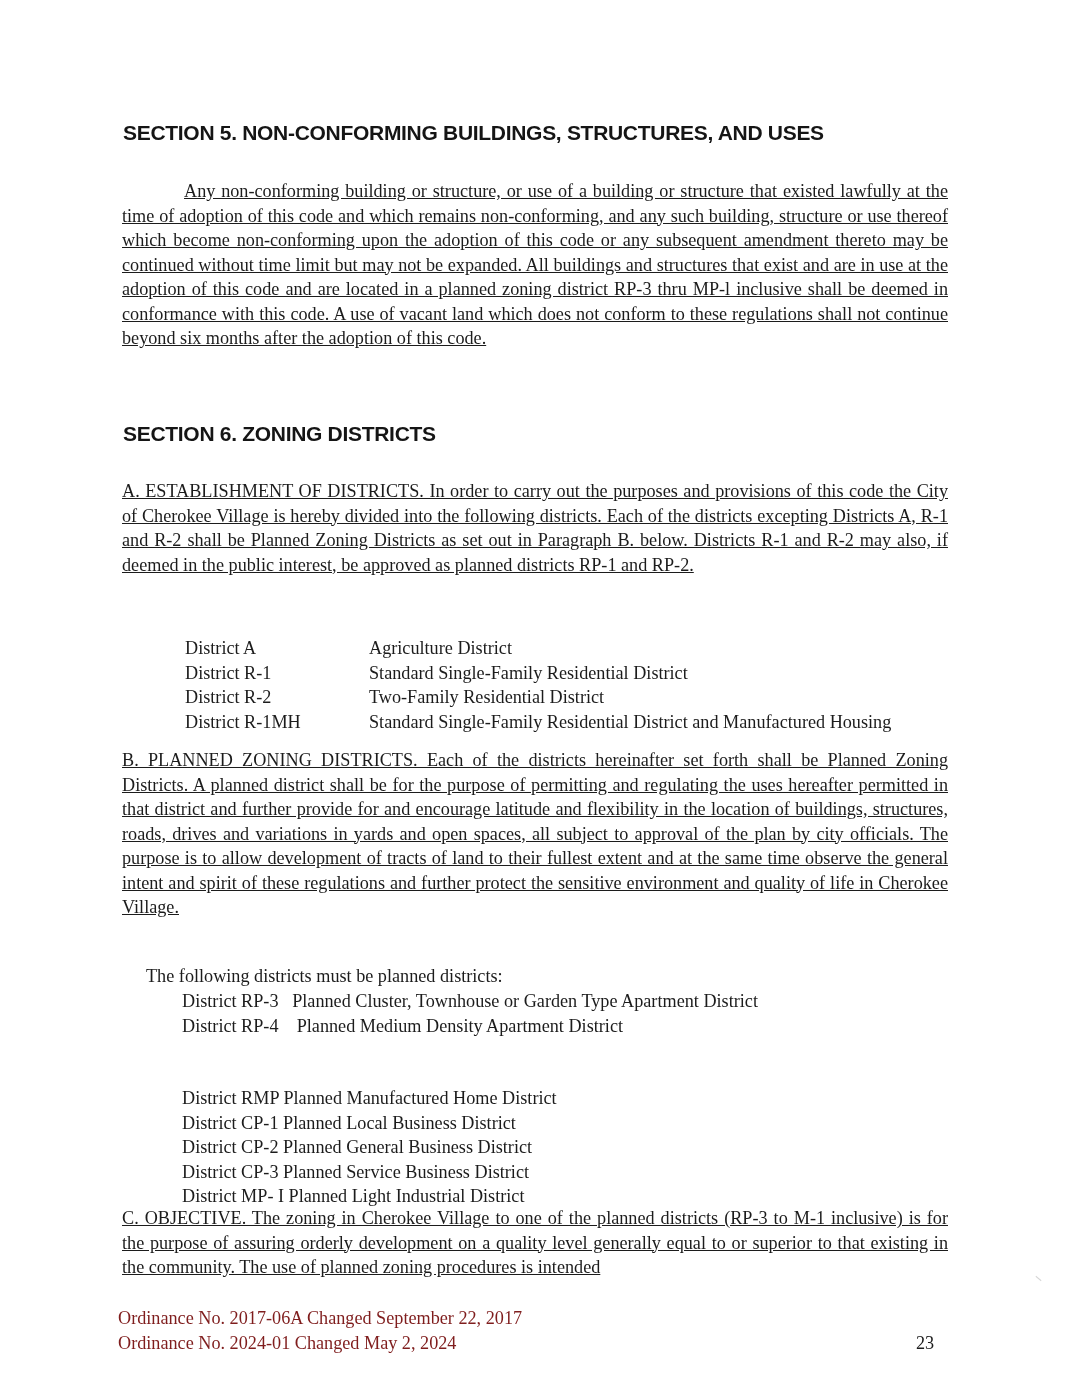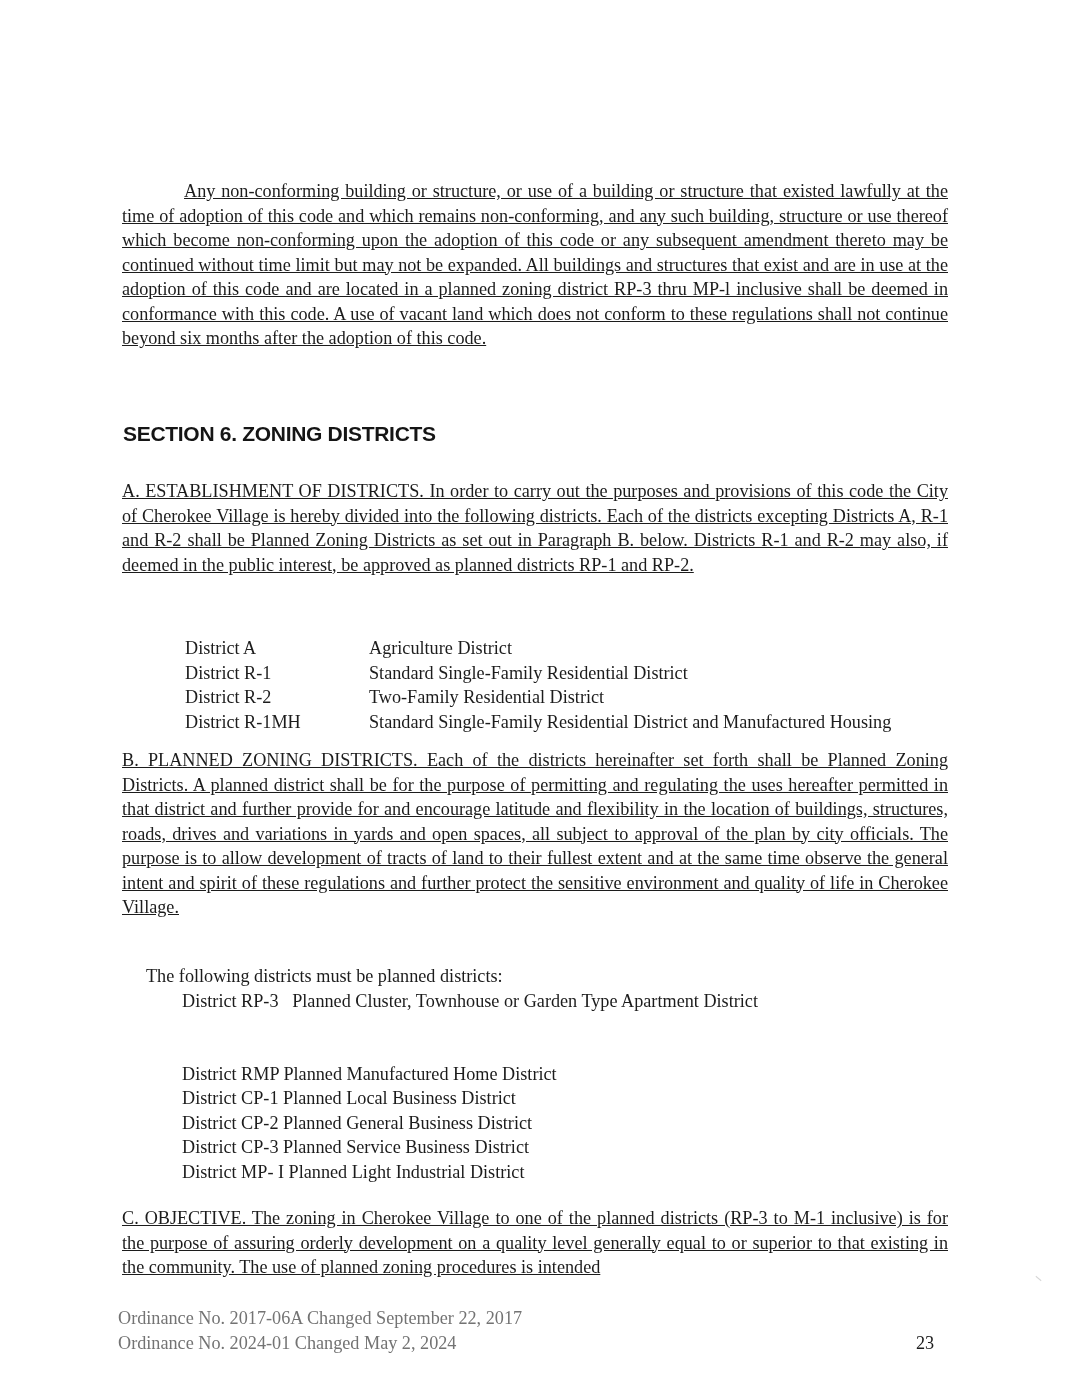--- a/index.html
+++ b/index.html
@@ -83,21 +83,21 @@
     line-height: 24.5px;
     white-space: nowrap;
     color: #1c1c1c;
   }
   .footer-line {
     position: absolute;
     left: 118px;
     font-size: 18.2px;
     line-height: 24px;
     white-space: nowrap;
-    color: #737373;
+    color: #7f1d1d;
     font-family: Liberation Serif, serif;
   }
   .page-num {
     position: absolute;
     left: 916px;
     top: 1331px;
     font-size: 18.2px;
     line-height: 24px;
     color: #1c1c1c;
   }
@@ -109,20 +109,21 @@
     height: 1px;
     background: #d6d6d6;
     transform: rotate(40deg);
   }
 </style>
 </head>
 <body>
 
 <div class="page">
 
+  <div class="heading" style="top:121px;">SECTION 5. NON-CONFORMING BUILDINGS, STRUCTURES, AND USES</div>
 
   <div class="para" style="top:179px;"><span class="indent"></span><span>Any non-conforming building or structure, or use of a building or structure that existed lawfully at the time of adoption of this code and which remains non-conforming, and any such building, structure or use thereof which become non-conforming upon the adoption of this code or any subsequent amendment thereto may be continued without time limit but may not be expanded.  All buildings and structures that exist and are in use at the adoption of this code and are located in a planned zoning district RP-3 thru MP-l inclusive shall be deemed in conformance with this code.  A use of vacant land which does not conform to these regulations shall not continue beyond six months after the adoption of this code.</span></div>
 
   <div class="heading" style="top:422px;">SECTION 6. ZONING DISTRICTS</div>
 
   <div class="para" style="top:479px;">A.  ESTABLISHMENT OF DISTRICTS. In order to carry out the purposes and provisions of this code the City of Cherokee Village is hereby divided into the following districts.  Each of the districts excepting Districts A, R-1 and R-2 shall be Planned Zoning Districts as set out in Paragraph B. below.   Districts R-1 and R-2 may also, if deemed in the public interest, be approved as planned districts RP-1 and RP-2.</div>
 
   <div class="dist-table">
     <div class="dist-row">
       <span class="dist-code">District A</span>
@@ -141,20 +142,21 @@
       <span class="dist-desc">Standard Single-Family Residential District and Manufactured Housing</span>
     </div>
   </div>
 
   <div class="para" style="top:748px;">B.       PLANNED ZONING DISTRICTS. Each of the districts hereinafter set forth shall be Planned Zoning Districts.  A planned district shall be for the purpose of permitting and regulating the uses hereafter permitted in that district and further provide for and encourage latitude and flexibility in the location of buildings, structures, roads, drives and variations in yards and open spaces, all subject to approval of the plan by city officials.  The purpose is to allow development of tracts of land to their fullest extent and at the same time observe the general intent and spirit of these regulations and further protect the sensitive environment and quality of life in Cherokee Village.</div>
 
   <div class="line" style="left:146px; top:964px;">The following districts must be planned districts:</div>
 
   <div class="planned-list">
     <div class="planned-item" style="white-space:pre;">District RP-3   Planned Cluster, Townhouse or Garden Type Apartment District</div>
+    <div class="planned-item" style="white-space:pre;">District RP-4    Planned Medium Density Apartment District</div>
     <div class="planned-item" style="white-space:pre;margin-top:48px;">District RMP Planned Manufactured Home District</div>
     <div class="planned-item" style="white-space:pre;">District CP-1 Planned Local Business District</div>
     <div class="planned-item" style="white-space:pre;">District CP-2 Planned General Business District</div>
     <div class="planned-item" style="white-space:pre;">District CP-3 Planned Service Business District</div>
     <div class="planned-item" style="white-space:pre;">District MP- I Planned Light Industrial District</div>
   </div>
 
   <div class="para" style="top:1206px;">C.  OBJECTIVE.  The zoning in Cherokee Village to one of the planned districts (RP-3 to M-1 inclusive) is for the purpose of assuring orderly development on a quality level generally equal to or superior to that existing in the community.  The use of planned zoning procedures is intended</div>
 
   <div class="footer-line" style="top:1306px;">Ordinance No. 2017-06A Changed September 22, 2017</div>

